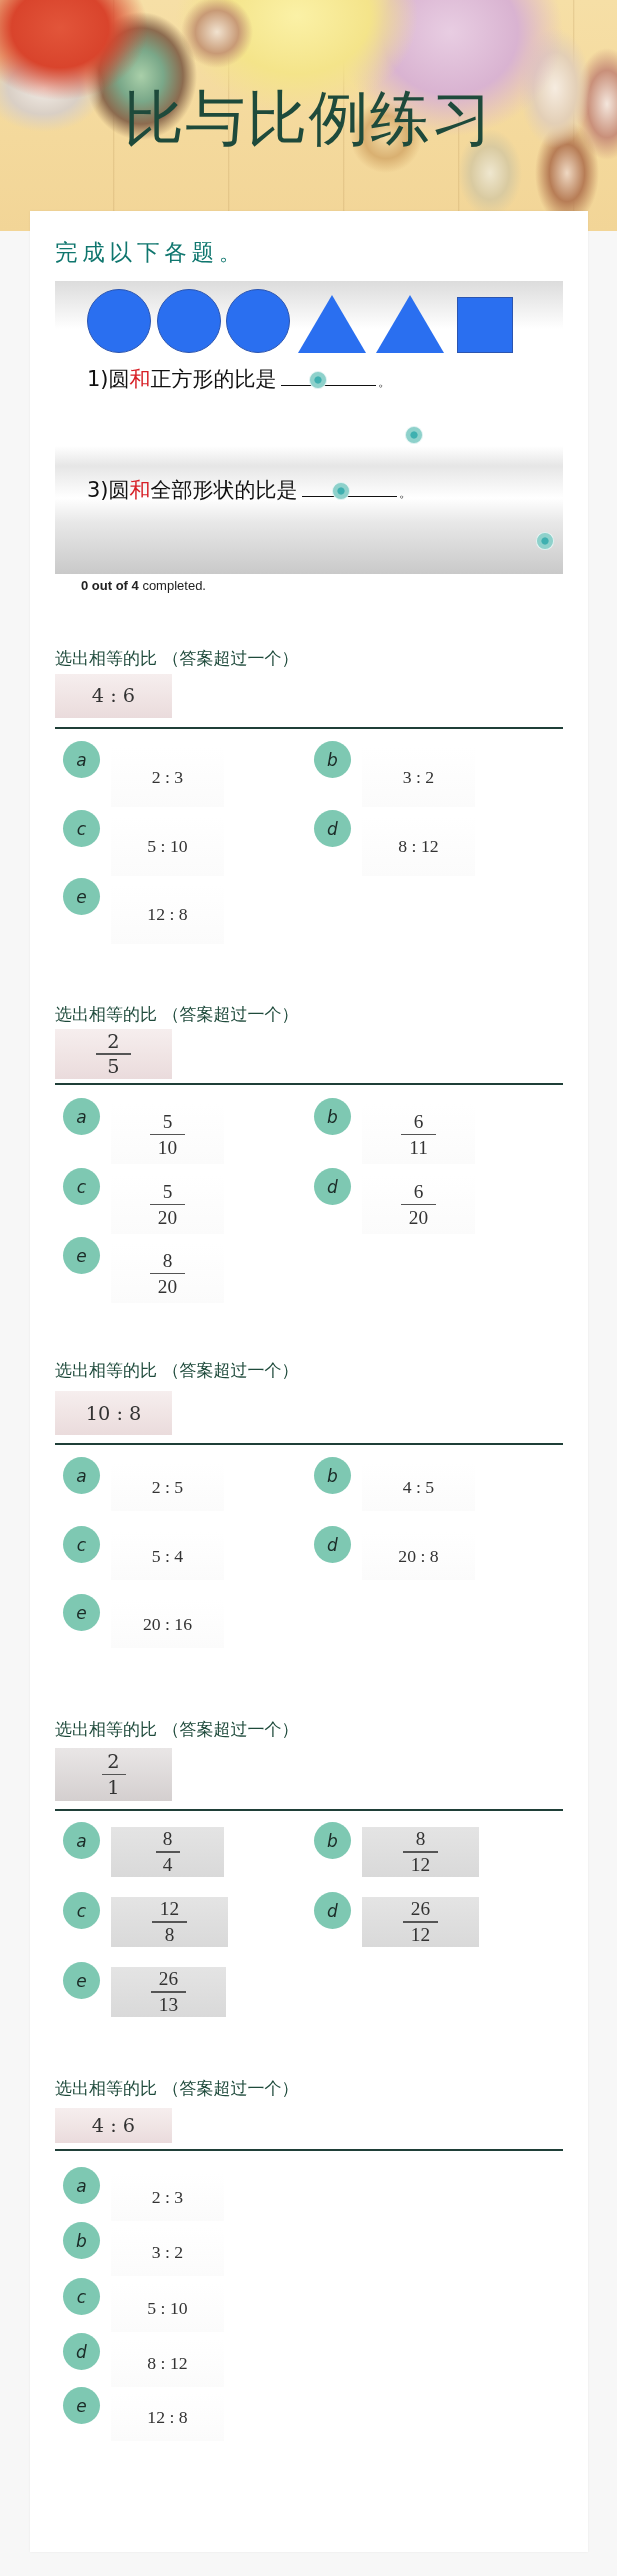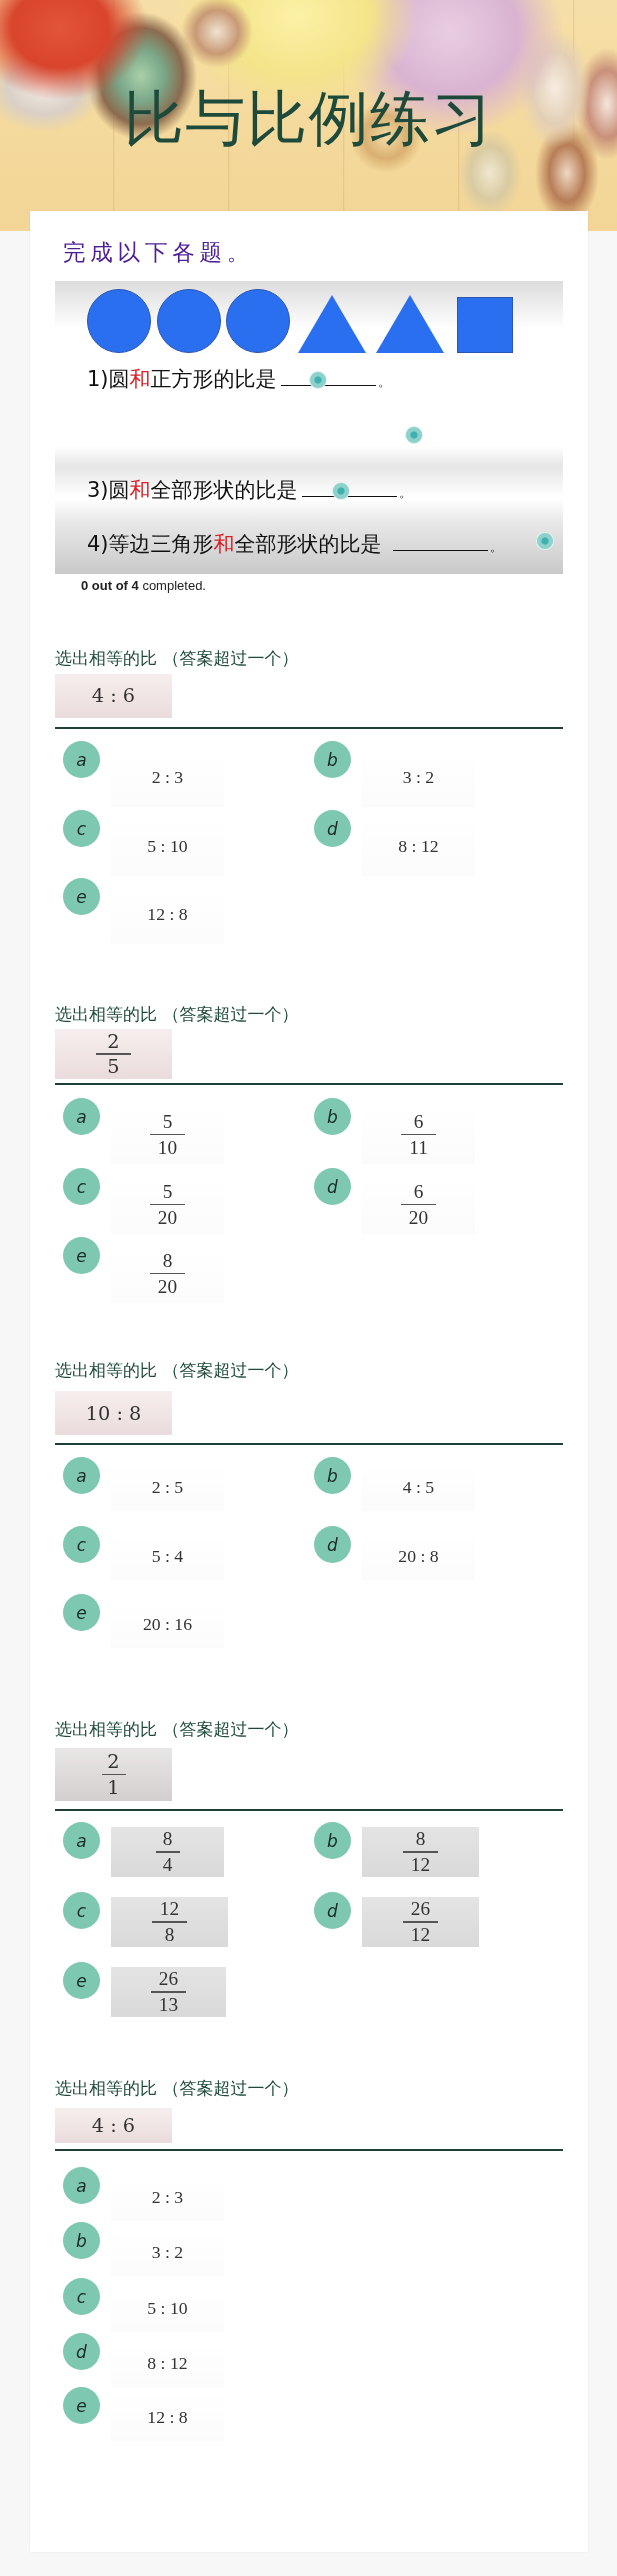--- a/index.html
+++ b/index.html
@@ -33,23 +33,23 @@
   
   .card {
     position: absolute; left: 30px; top: 211px; width: 558px; height: 2341px;
     background: #ffffff;
     box-shadow: 0 0 2.4px rgba(0,0,0,0.06);
   }
   .content { position: absolute; left: 25px; top: 0; width: 508px; }
 
   
   .intro-heading {
-    position: absolute; top: 26px; left: 8px;
+    position: absolute; top: 26px; left: 0;
     font-family: Liberation Sans, sans-serif;
-    font-size: 22.5px; color: #4c1d95; letter-spacing: 4.8px;
+    font-size: 22.5px; color: #0f766e; letter-spacing: 4.8px;
   }
   .figure {
     position: absolute; top: 70px; left: 0; width: 508px; height: 293px;
     background: linear-gradient(180deg, #dcdcdc 0px, #ffffff 48px, #ffffff 165px, #e6e6e6 185px, #ffffff 217px, #e8e8e8 241px, #c9c9c9 293px);
   }
   .shapes { position: absolute; top: 6.4px; left: 32px; height: 66px; display: flex; align-items: flex-end; }
   .shape-oval { width: 66px; height: 66px; border-radius: 50%/50%; background: #2a6ff0; border: 0.8px solid #2b55b0; margin-right: 5.6px; transform: scaleY(1.0); }
   .shape-oval { width: 64px; height: 64px; border-radius: 50%; }
   .shape-tri { width: 0; height: 0; border-left: 34px solid transparent; border-right: 34px solid transparent; border-bottom: 58px solid #2a6ff0; margin-right: 9.6px; }
   .shape-tri:first-of-type { margin-left: 8px; }
@@ -137,23 +137,20 @@
       </div>
       <div class="hotspot" style="left:254px;top:90px"></div>
 
       <div class="hotspot" style="left:350px;top:145px"></div>
 
       <div class="fill-line" style="top:195px">
         <span>3)</span><span>圆</span><span class="red">和</span><span>全部形状的比是</span><span class="blank"></span><span class="dot">。</span>
       </div>
       <div class="hotspot" style="left:277px;top:201px"></div>
 
-      <div class="fill-line" style="top:249px">
-        <span>4)</span><span>等边三角形</span><span class="red">和</span><span>全部形状的比是 </span><span class="blank"></span><span class="dot">。</span>
-      </div>
       <div class="hotspot" style="left:481px;top:251px"></div>
     </div>
 
     <div class="progress"><b>0 out of 4</b><span> completed.</span></div>
 
     <div class="question" style="top:436px">
       <div class="q-title">选出相等的比 （答案超过一个）</div>
       <div class="q-prompt" style="top:26.5px">4 : 6</div>
       <div class="q-divider" style="top:80px"></div>
       <div class="option" style="left:0;top:94px">

